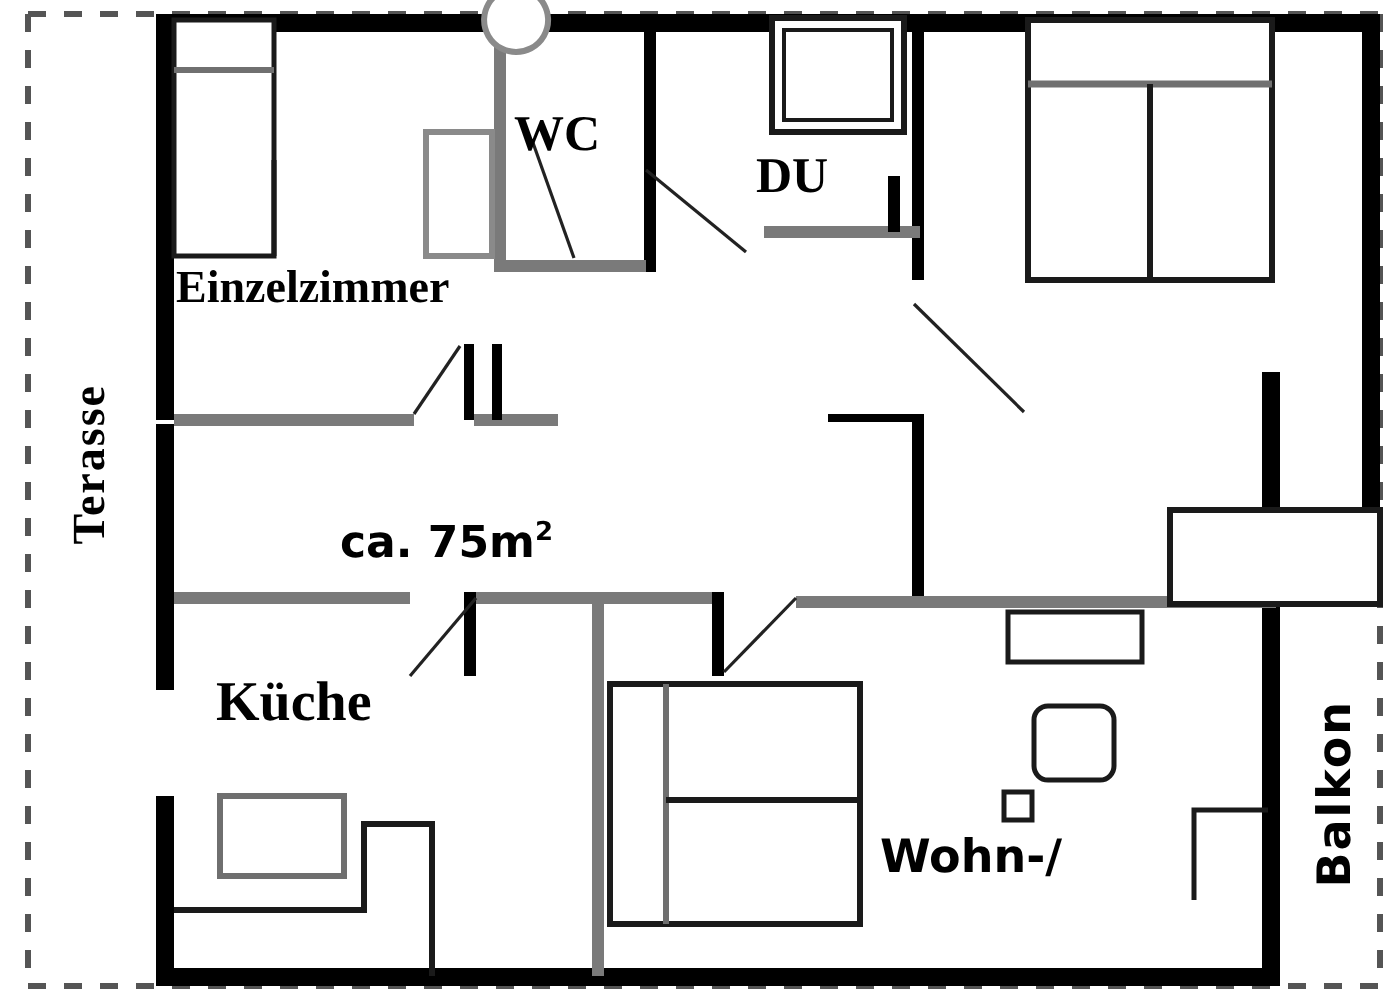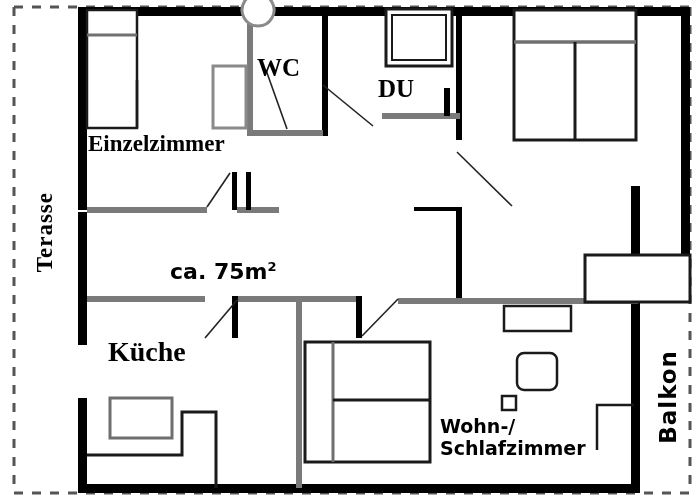--- a/index.html
+++ b/index.html
@@ -32,21 +32,21 @@
     line-height: 1.05;
   }
   .label-einzelzimmer { left: 88px;  top: 132px; font-size: 23px; }
   .label-wc           { left: 257px; top: 55px;  font-size: 25px; }
   .label-du           { left: 378px; top: 76px;  font-size: 25px; }
   .label-doppelzimmer { left: 463px; top: 205px; font-size: 23px; }
   .label-area         { left: 170px; top: 234px; font-size: 22px;
                         font-family: "DejaVu Sans", sans-serif; font-weight: bold; margin-top: 26px; }
   .label-area sup     { font-size: 13px; vertical-align: super; }
   .label-kueche       { left: 108px; top: 337px; font-size: 28px; }
-  .label-wohn         { left: 440px; top: 417px; font-size: 19px;
+  .label-wohn         { left: 440px; top: 417px; font-size: 23px;
                         font-family: "DejaVu Sans", sans-serif; font-weight: bold; }
   .label-wohn .l2     { display: block; margin-top: 2px; }
 
   .label-vertical {
     position: absolute;
     font-family: "Liberation Serif", serif;
     font-weight: bold;
     color: #000000;
     white-space: nowrap;
     writing-mode: vertical-rl;
@@ -208,20 +208,19 @@
 
 
   <div class="room-label label-area">
     <span>ca. 75m</span><sup>2</sup>
   </div>
 
   <div class="room-label label-kueche">Küche</div>
 
   <div class="room-label label-wohn">
     <span>Wohn-/</span>
-    <span class="l2">Schlafzimmer</span>
   </div>
 
   <div class="label-vertical label-terasse">Terasse</div>
 
   <div class="label-vertical label-balkon">Balkon</div>
 
 </div>
 
 </body></html>

